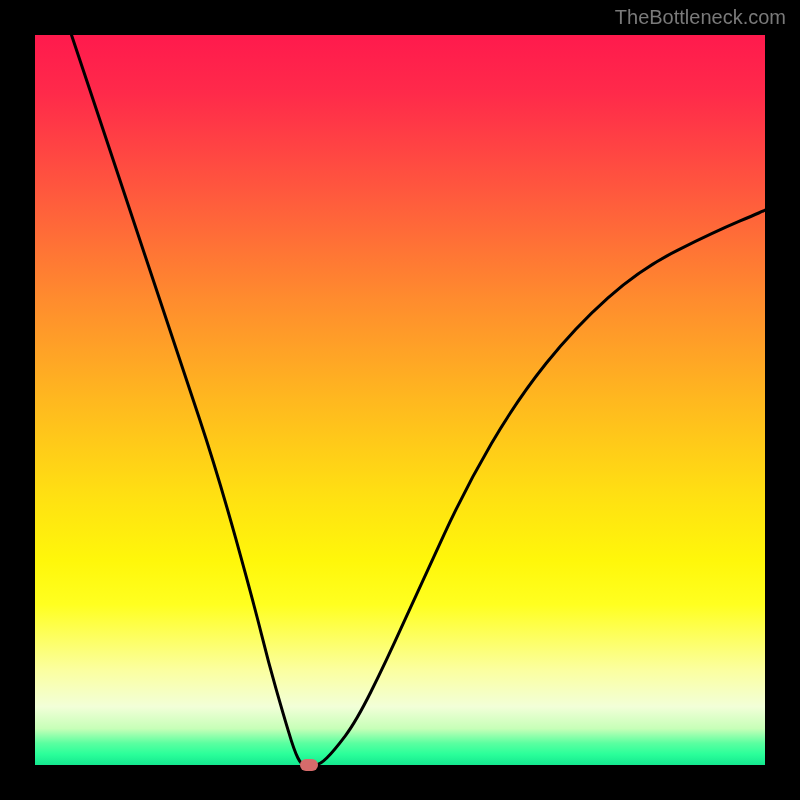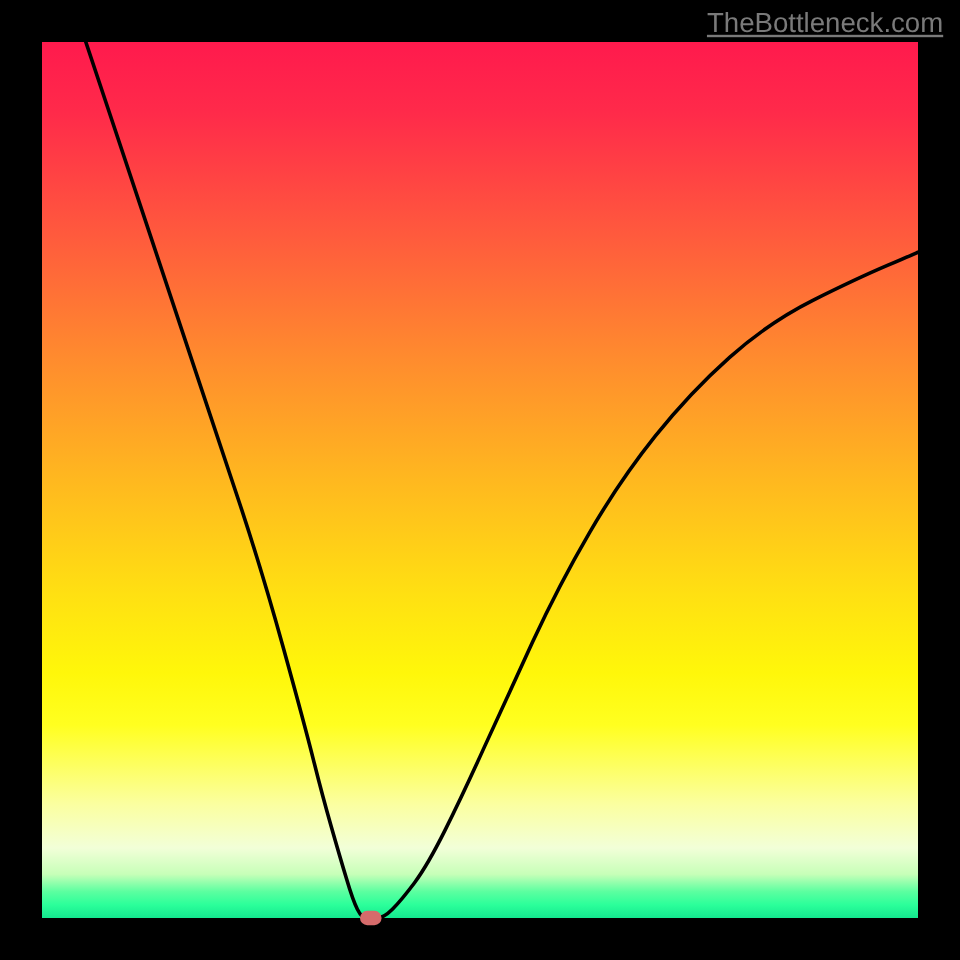--- a/index.html
+++ b/index.html
@@ -9,24 +9,23 @@
     background: #000;
     position: relative;
     font-family: Arial, sans-serif;
     overflow: hidden;
   }
   .watermark {
     position: absolute;
     top: 6px;
     right: 14px;
     color: #7a7a7a;
-    font-size: 23px;
+    font-size: 20px;
     font-weight: 500;
     z-index: 10;
-    text-decoration: underline;
   }
   .outer {
     position: absolute;
     top: 0; left: 0;
     width: 800px; height: 800px;
     background: #000;
   }
   .plot {
     position: absolute;
     top: 35px;

